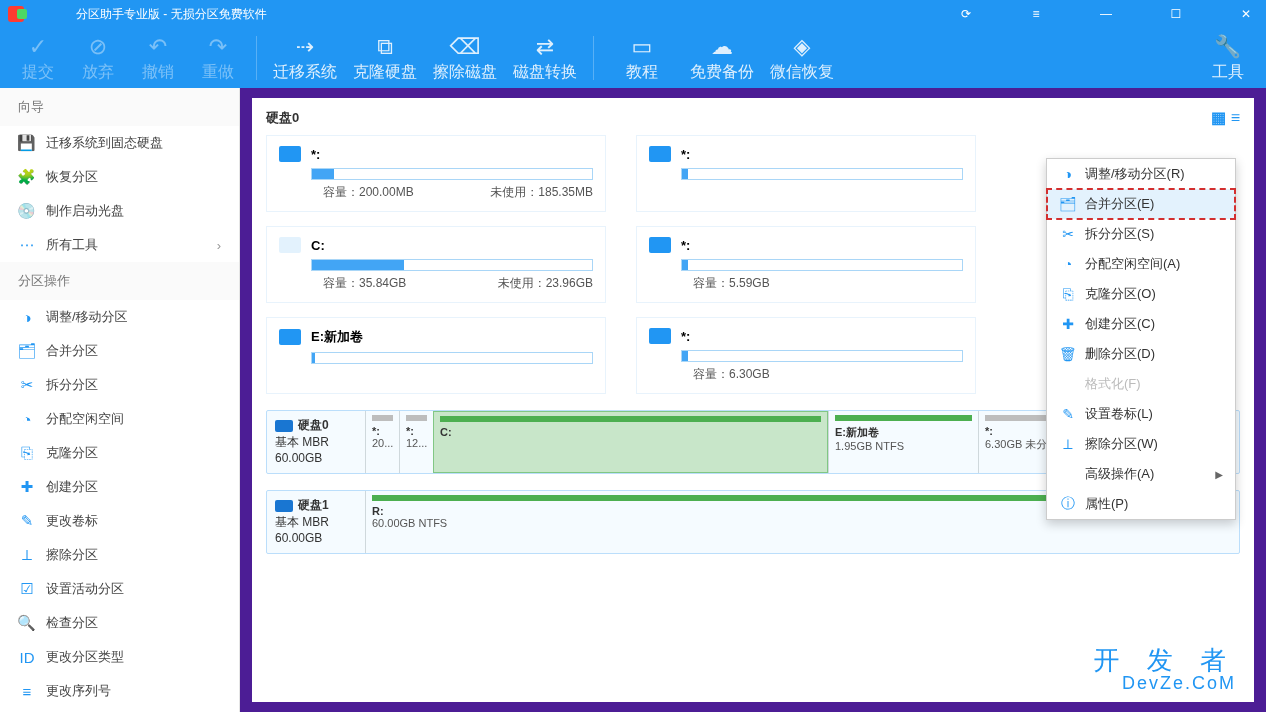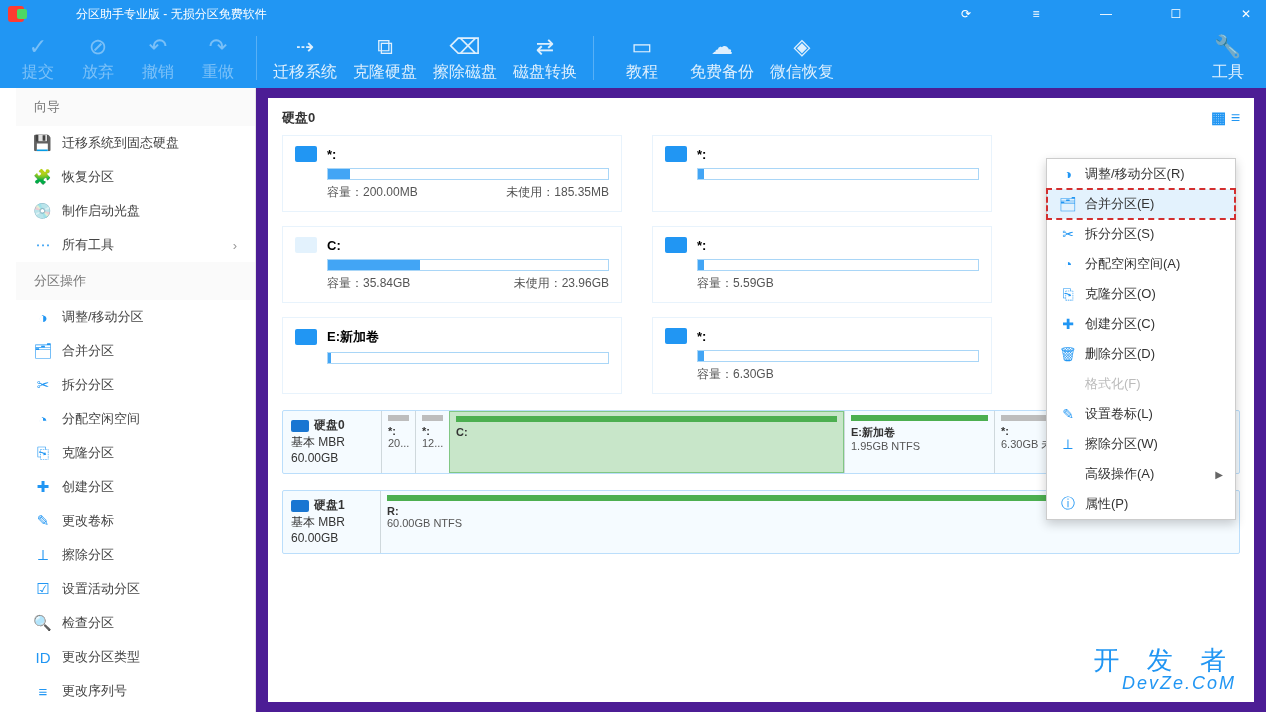--- a/index.html
+++ b/index.html
@@ -13,41 +13,41 @@
 
 .toolbar { background: #2196f3; height: 60px; display: flex; align-items: center; padding: 0 8px; color: #fff; font-size: 12px; }
 .toolbar .tb-btn { width: 60px; display: flex; flex-direction: column; align-items: center; justify-content: center; cursor: pointer; opacity: 0.85; }
 .toolbar .tb-btn.disabled { opacity: 0.4; }
 .toolbar .tb-btn .ic { width: 26px; height: 26px; display: flex; align-items: center; justify-content: center; font-size: 22px; }
 .toolbar .tb-btn .lbl { font-size: 16px; margin-top: 2px; }
 .toolbar .wide { width: 80px; }
 .toolbar .sep { width: 1px; height: 44px; background: rgba(255,255,255,0.25); margin: 0 8px; }
 .toolbar .spacer { flex: 1; }
 
-.body { display: flex; height: calc(100% - 88px); padding-left: 16px; }
+.body { display: flex; height: calc(100% - 88px); }
 
 .sidebar { width: 240px; border-right: 1px solid #e5e5e5; overflow: auto; font-size: 13px; color: #444; }
 .sidebar .sec-title { padding: 10px 18px; color: #777; font-size: 13px; background: #fafafa; }
 .sidebar .item { display: flex; align-items: center; padding: 8px 18px; cursor: pointer; }
 .sidebar .item .ic { width: 18px; height: 18px; margin-right: 10px; display: inline-flex; align-items: center; justify-content: center; color: #2196f3; font-size: 15px; }
 .sidebar .item .chev { margin-left: auto; color: #999; }
 
 .main { flex: 1; background: #4c1d95; padding: 10px 12px; overflow: hidden; position: relative; }
 .main-inner { background: #fff; height: 100%; padding: 10px 14px; position: relative; }
 .disk-header { font-size: 13px; font-weight: bold; color: #333; margin-bottom: 8px; display: flex; align-items: center; }
 .disk-header .view-btn { margin-left: auto; color: #2196f3; font-size: 16px; }
 
 .part-grid { display: flex; flex-wrap: wrap; gap: 14px 30px; }
 .part-card { width: 340px; background: #fff; border: 1px solid #e8f3fc; padding: 10px 12px; position: relative; }
 .part-card .row1 { display: flex; align-items: center; font-size: 13px; font-weight: bold; color: #000; }
 .part-card .drv-ic { width: 22px; height: 16px; margin-right: 10px; background: #2196f3; border-radius: 2px; position: relative; }
 .part-card .drv-ic.win { background: #e3f2fd; }
 .part-card .bar { height: 12px; border: 1px solid #a9d6f7; margin: 6px 0 4px 32px; position: relative; background: #fff; }
 .part-card .bar .fill { height: 100%; background: #42a5f5; }
-.part-card .row2 { display: flex; font-size: 12px; color: #555; margin-left: 32px; }
+.part-card .row2 { display: flex; font-size: 12px; color: #555; margin-left: 44px; }
 .part-card .row2 .r { margin-left: auto; }
 
 .disk-row { margin-top: 16px; border: 1px solid #bbdefb; background: #f5fbff; display: flex; align-items: stretch; height: 64px; border-radius: 2px; }
 .disk-row .disk-info { width: 98px; padding: 6px 8px; font-size: 12px; color: #333; }
 .disk-row .disk-info .dname { font-weight: bold; display: flex; align-items: center; }
 .disk-row .disk-info .dname .dic { width: 18px; height: 12px; background: #1976d2; border-radius: 2px; margin-right: 5px; }
 .disk-row .seg { border-left: 1px solid #cfd8dc; padding: 4px 6px; font-size: 11px; color: #333; position: relative; }
 .disk-row .seg .top-bar { height: 6px; background: #bdbdbd; margin-bottom: 4px; }
 .disk-row .seg.green .top-bar { background: #4caf50; }
 .disk-row .seg.sel { background: #c8e6c9; border: 1px solid #81c784; }
@@ -57,21 +57,21 @@
 .ctx-menu { position: absolute; right: 18px; top: 60px; width: 190px; background: #fff; border: 1px solid #ccc; box-shadow: 0 4px 10px rgba(0,0,0,0.2); z-index: 10; font-size: 13px; }
 .ctx-menu .citem { display: flex; align-items: center; padding: 6px 12px; cursor: pointer; color: #333; }
 .ctx-menu .citem .cic { width: 18px; margin-right: 8px; color: #2196f3; font-size: 14px; text-align: center; }
 .ctx-menu .citem.disabled { color: #bbb; text-align: center; }
 .ctx-menu .citem.disabled .cic { color: #bbb; }
 .ctx-menu .citem.highlight { background: #e3f2fd; }
 .ctx-menu .citem.red-box { outline: 2px dashed #d32f2f; outline-offset: -1px; }
 .ctx-menu .citem .arrow { margin-left: auto; color: #666; font-size: 10px; }
 
 .watermark { position: absolute; right: 18px; bottom: 8px; font-size: 26px; color: #2196f3; letter-spacing: 10px; font-weight: 300; text-align: right; line-height: 1.1; }
-.watermark .sub { font-size: 18px; letter-spacing: 2px; display: block; font-style: italic; }
+.watermark .sub { font-size: 18px; letter-spacing: 2px; display: block; }
 </style>
 </head>
 <body>
 
 <div class="title-bar">
   <div class="logo"></div>
   <span>分区助手专业版 - 无损分区免费软件</span>
   <div class="spacer"></div>
   <div class="win-btn">⟳</div>
   <div class="win-btn">≡</div>

